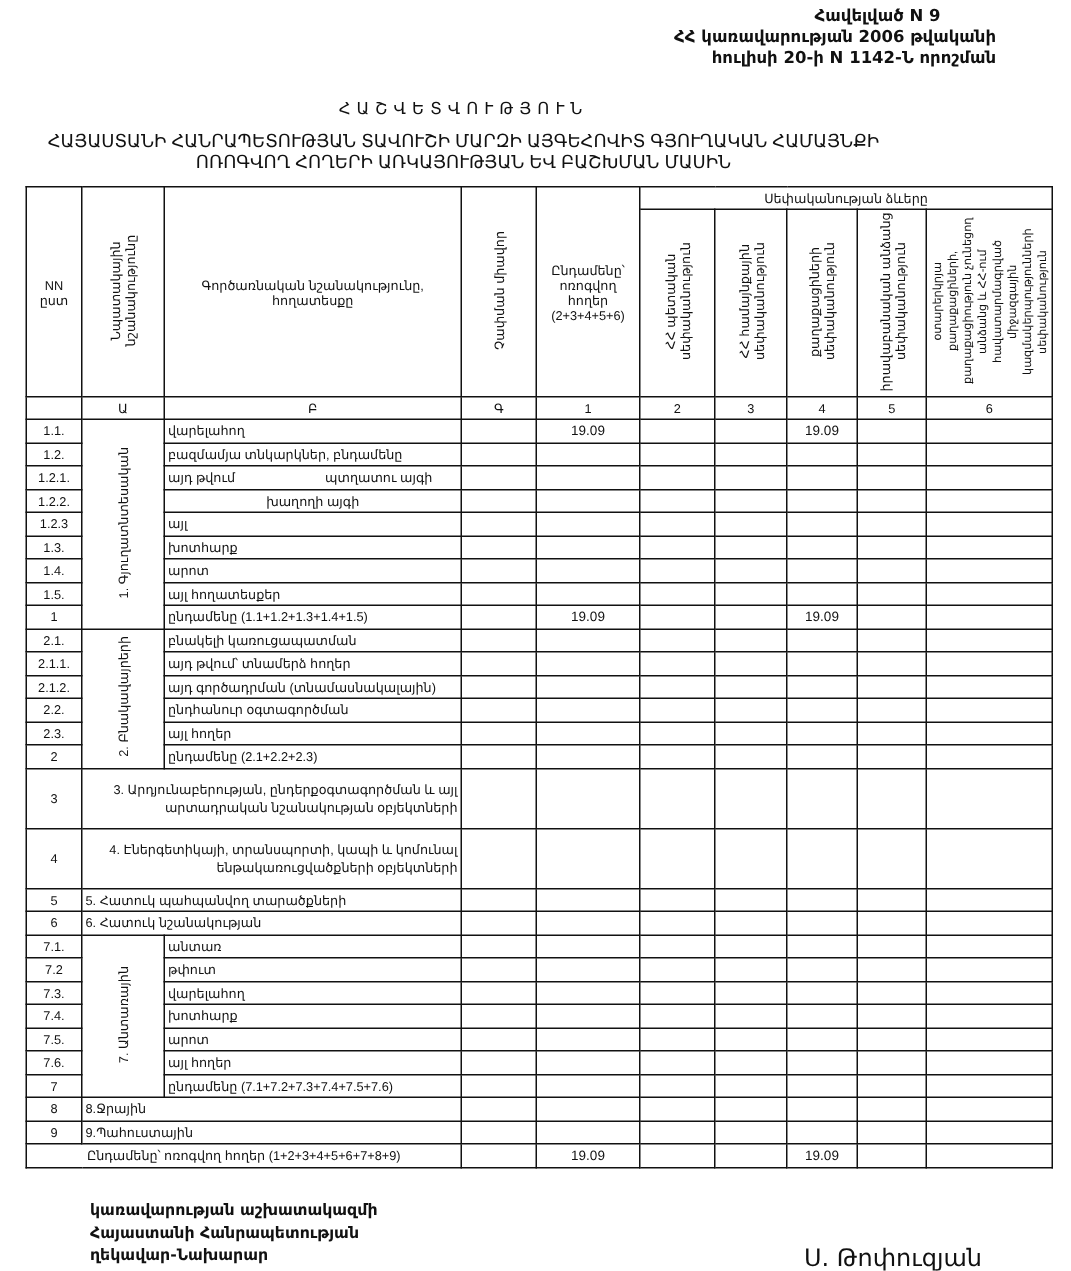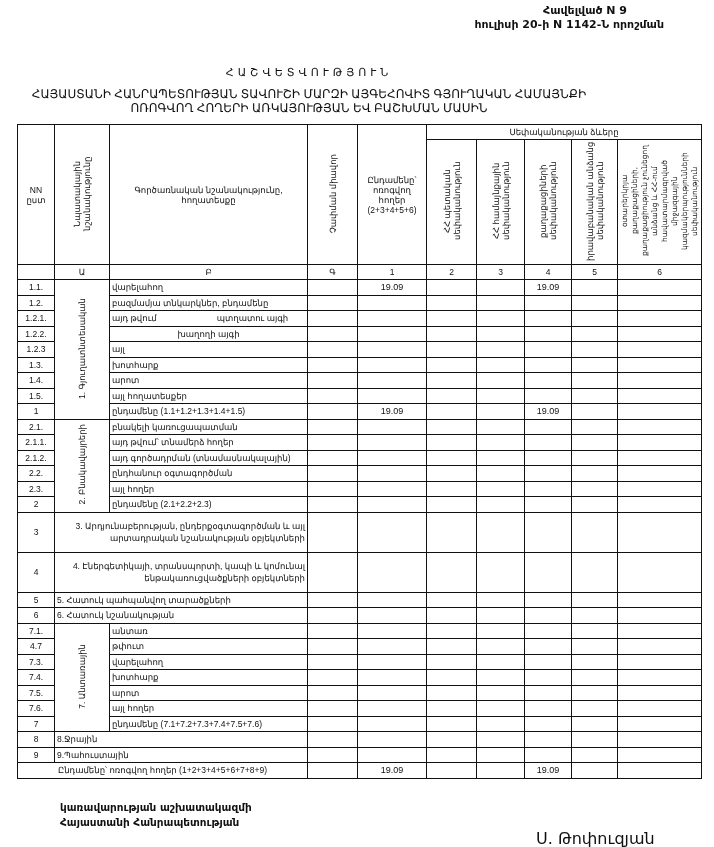--- a/index.html
+++ b/index.html
@@ -29,20 +29,21 @@
   .groupcell { text-align: center; }
 
   .footer { position: absolute; left: 60px; top: 800px; font-family: "DejaVu Sans", sans-serif; font-weight: bold; font-size: 10.5px; line-height: 15px; }
   .signer { position: absolute; left: 536px; top: 829px; font-family: "DejaVu Sans", sans-serif; font-weight: normal; font-size: 16px; }
 </style>
 </head>
 <body>
 
 <div class="annex">
   <div class="l1">Հավելված N 9</div>
+  <div>ՀՀ կառավարության 2006 թվականի</div>
   <div>հուլիսի 20-ի N 1142-Ն որոշման</div>
 </div>
 
 <div class="title t1">ՀԱՇՎԵՏՎՈՒԹՅՈՒՆ</div>
 <div class="title t2">
   <div>ՀԱՅԱՍՏԱՆԻ ՀԱՆՐԱՊԵՏՈՒԹՅԱՆ ՏԱՎՈՒՇԻ ՄԱՐԶԻ ԱՅԳԵՀՈՎԻՏ ԳՅՈՒՂԱԿԱՆ ՀԱՄԱՅՆՔԻ</div>
   <div>ՈՌՈԳՎՈՂ ՀՈՂԵՐԻ ԱՌԿԱՅՈՒԹՅԱՆ ԵՎ ԲԱՇԽՄԱՆ ՄԱՍԻՆ</div>
 </div>
 
 <table class="report">
@@ -309,21 +310,21 @@
       <td class="lbl">անտառ</td>
       <td></td>
         <td></td>
       <td></td>
         <td></td>
         <td></td>
         <td></td>
         <td></td>
     </tr>
     <tr class="r">
-      <td class="num">4.7</td>
+      <td class="num">7.2</td>
       <td class="lbl">թփուտ</td>
       <td></td>
         <td></td>
       <td></td>
         <td></td>
         <td></td>
         <td></td>
         <td></td>
     </tr>
     <tr class="r">
@@ -414,14 +415,15 @@
       <td class="val">19.09</td>
       <td></td>
         <td></td>
     </tr>
   </tbody>
 </table>
 
 <div class="footer">
   <div>կառավարության աշխատակազմի</div>
   <div>Հայաստանի Հանրապետության</div>
+  <div>ղեկավար-Նախարար</div>
 </div>
 <div class="signer">Ս. Թոփուզյան</div>
 
 </body></html>

